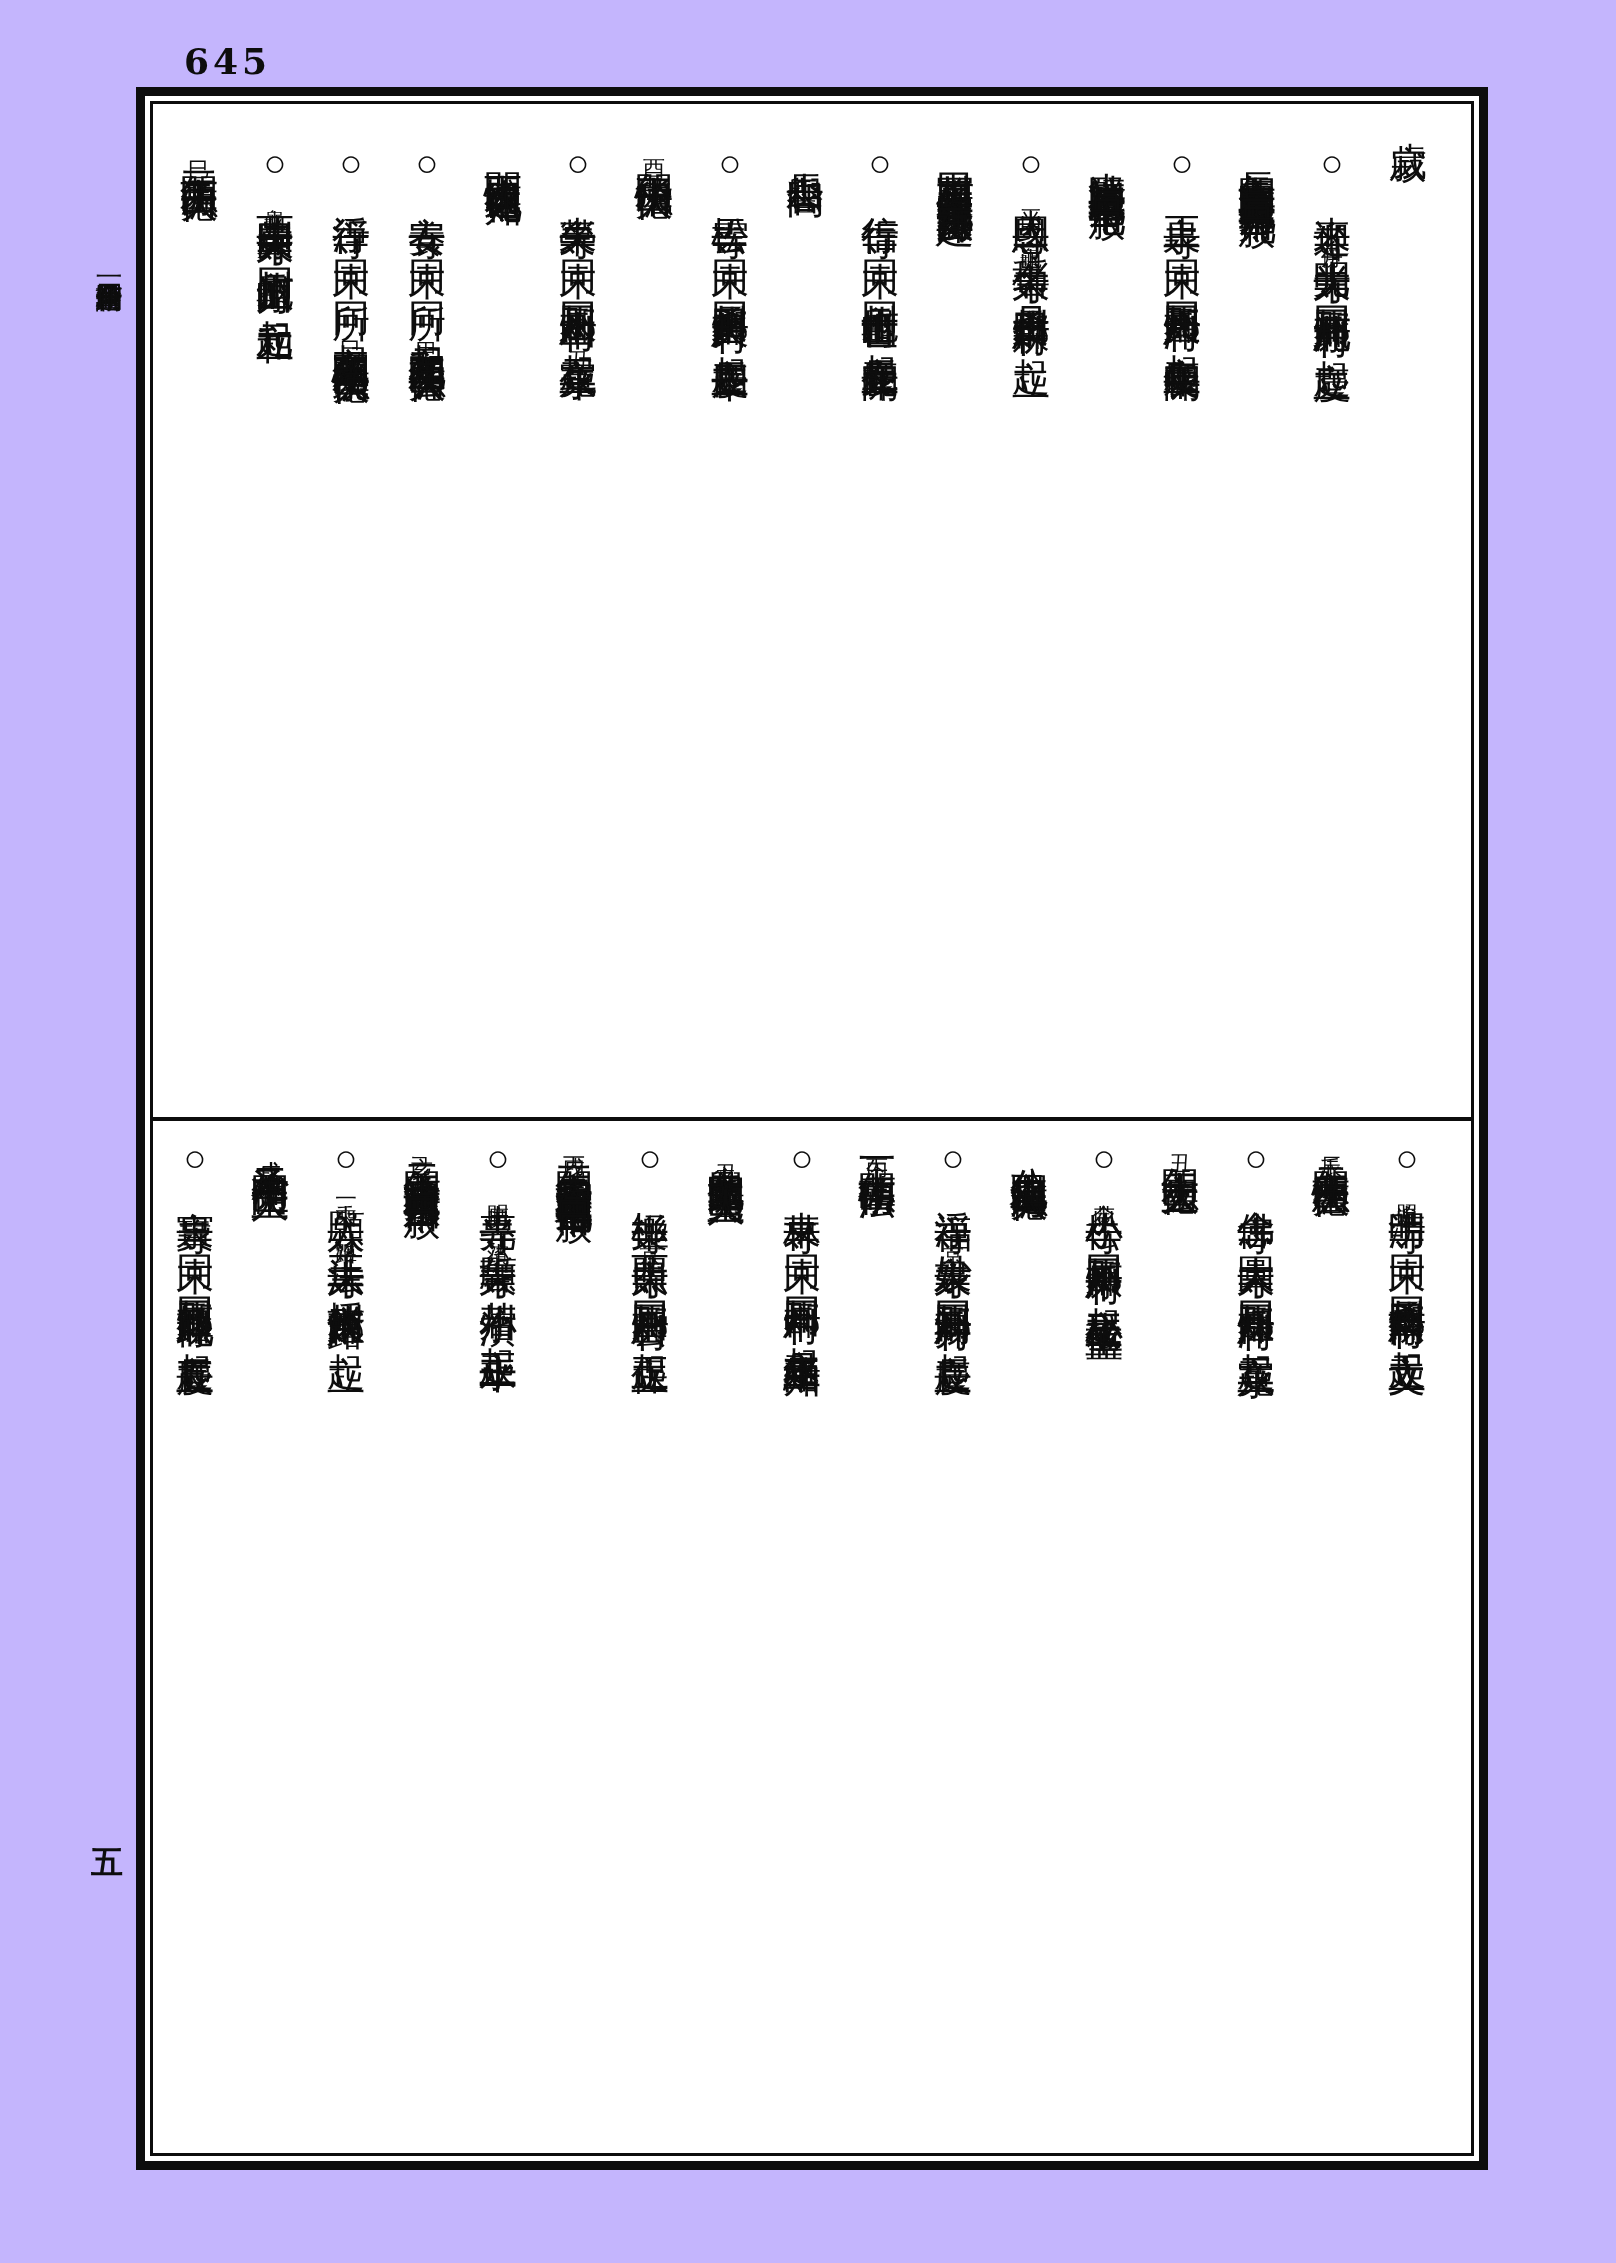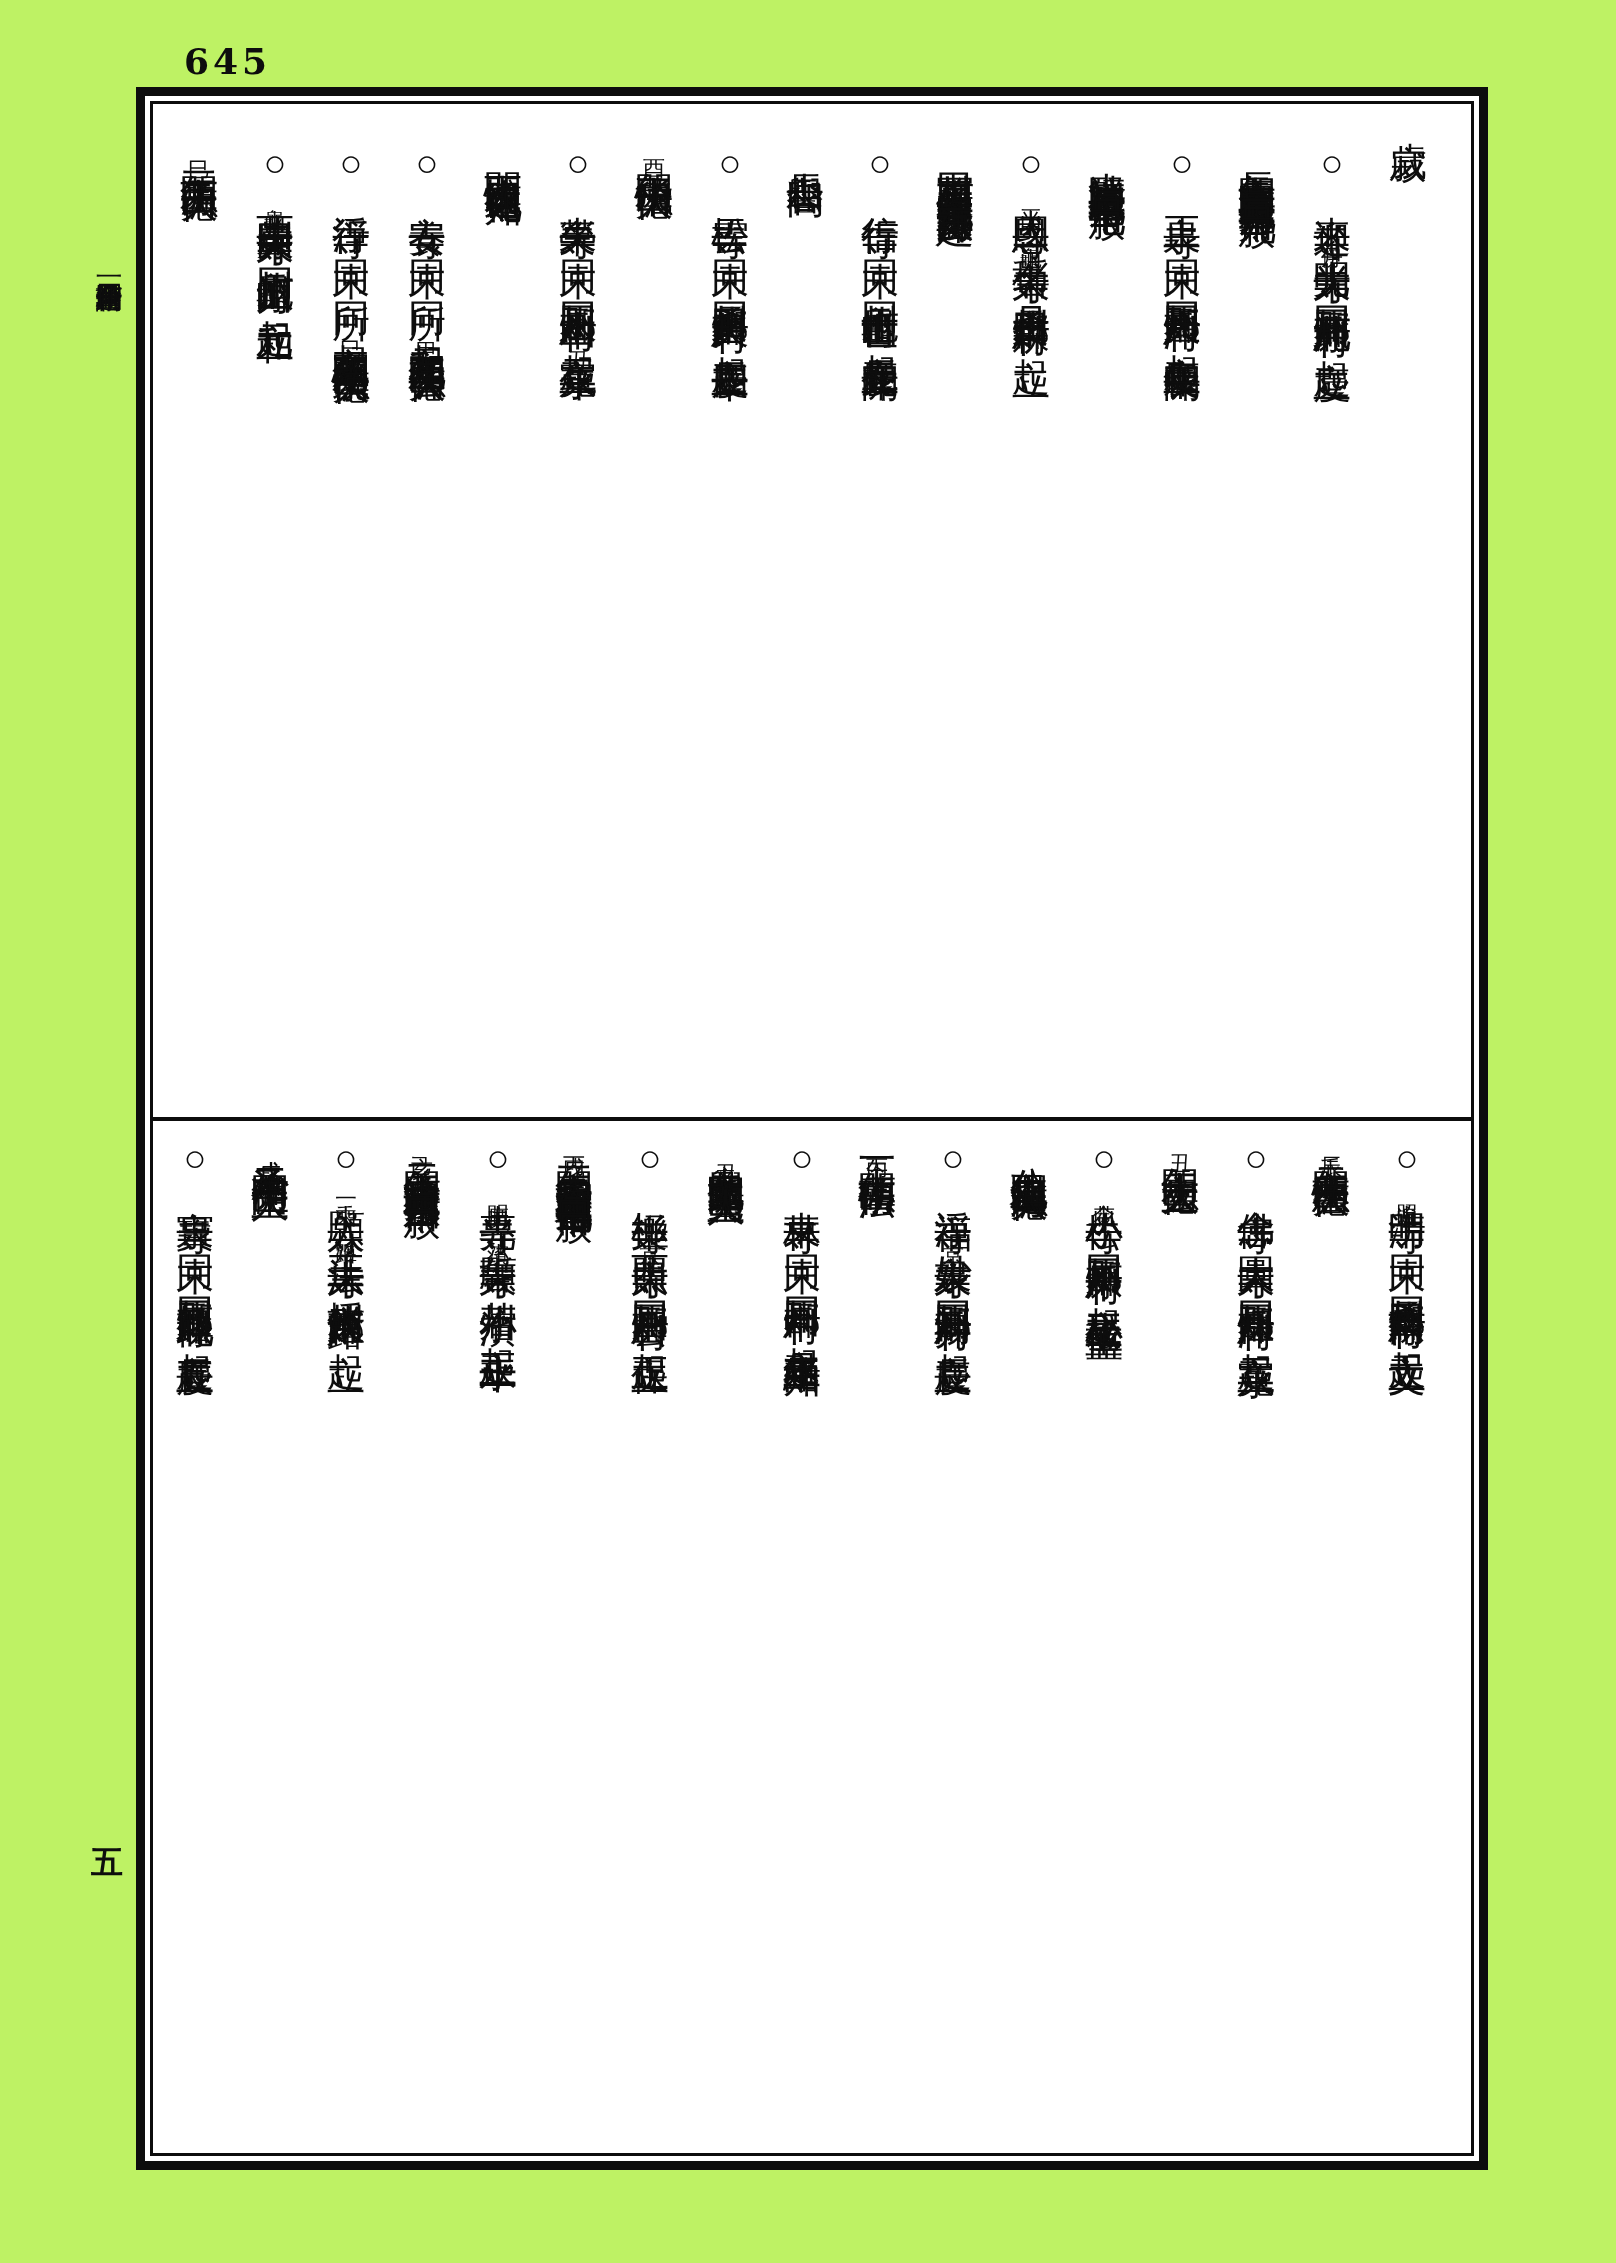--- a/index.html
+++ b/index.html
@@ -1,19 +1,19 @@
 <!DOCTYPE html>
 <html><head>
 <meta charset="utf-8">
 <style>
   html,body{margin:0;padding:0;background:#e8e8e4;}
   .page{
     position:relative;
     width:1617px;height:2263px;
-    background:#bef264;
+    background:#c4b5fd;
     font-family:"Liberation Serif","DejaVu Serif",serif;
     color:#0d0d0d;
     overflow:hidden;
   }
   .pageno{
     position:absolute;left:184px;top:40px;
     font-size:36px;font-weight:bold;letter-spacing:4px;
     font-family:"DejaVu Serif","Liberation Serif",serif;
   }
   .margin-title{

